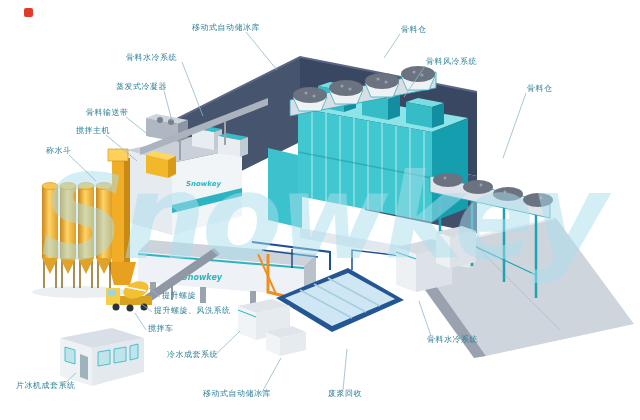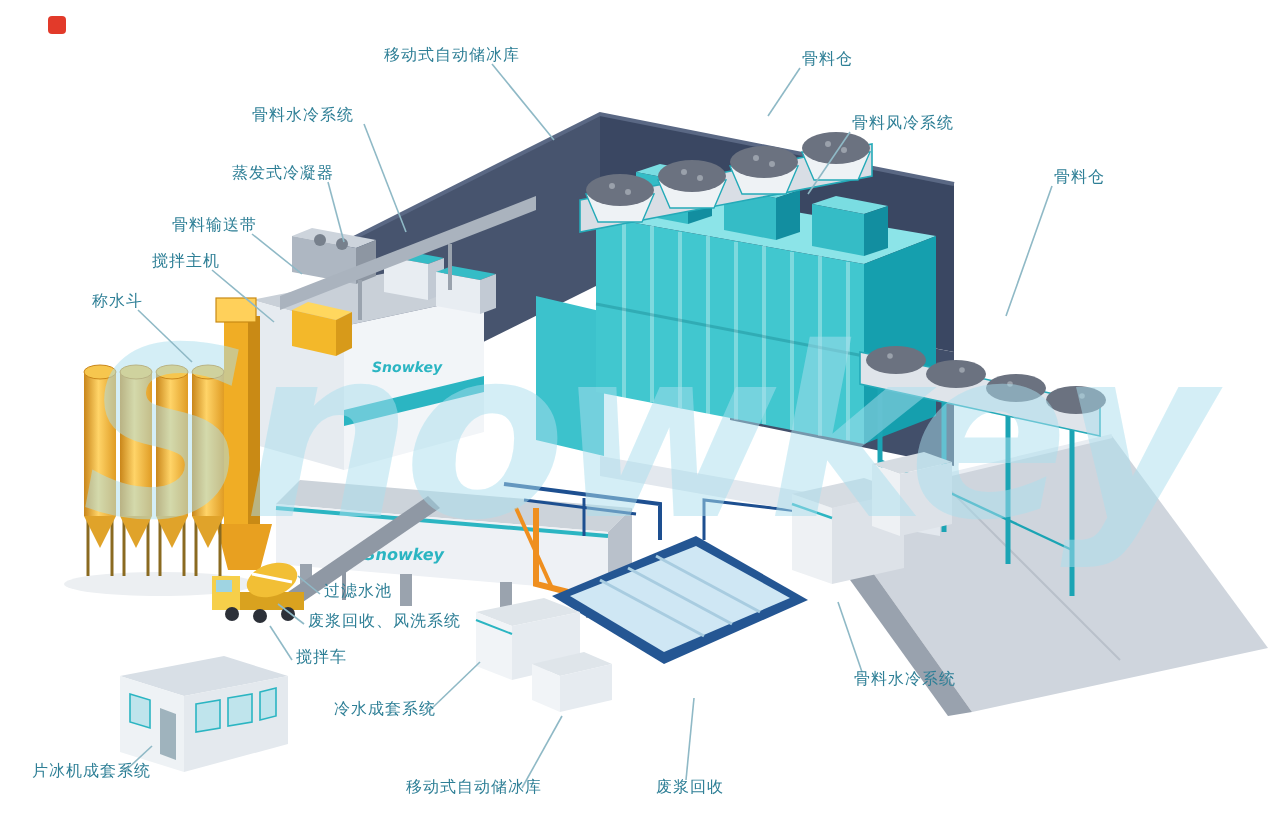--- a/index.html
+++ b/index.html
@@ -300,22 +300,22 @@
 
 <div class="lbl" style="left:192px;top:24px">移动式自动储冰库</div>
 <div class="lbl" style="left:401px;top:26px">骨料仓</div>
 <div class="lbl" style="left:426px;top:58px">骨料风冷系统</div>
 <div class="lbl" style="left:527px;top:85px">骨料仓</div>
 <div class="lbl" style="left:126px;top:54px">骨料水冷系统</div>
 <div class="lbl" style="left:116px;top:83px">蒸发式冷凝器</div>
 <div class="lbl" style="left:86px;top:109px">骨料输送带</div>
 <div class="lbl" style="left:76px;top:127px">搅拌主机</div>
 <div class="lbl" style="left:46px;top:147px">称水斗</div>
-<div class="lbl" style="left:162px;top:292px">过滤水池</div>
-<div class="lbl" style="left:154px;top:307px">废浆回收、风洗系统</div>
+<div class="lbl" style="left:162px;top:292px">提升螺旋</div>
+<div class="lbl" style="left:154px;top:307px">提升螺旋、风洗系统</div>
 <div class="lbl" style="left:148px;top:325px">搅拌车</div>
 <div class="lbl" style="left:167px;top:351px">冷水成套系统</div>
 <div class="lbl" style="left:16px;top:382px">片冰机成套系统</div>
 <div class="lbl" style="left:203px;top:390px">移动式自动储冰库</div>
 <div class="lbl" style="left:328px;top:390px">废浆回收</div>
 <div class="lbl" style="left:427px;top:336px">骨料水冷系统</div>
 
 </div>
 
 </body></html>

